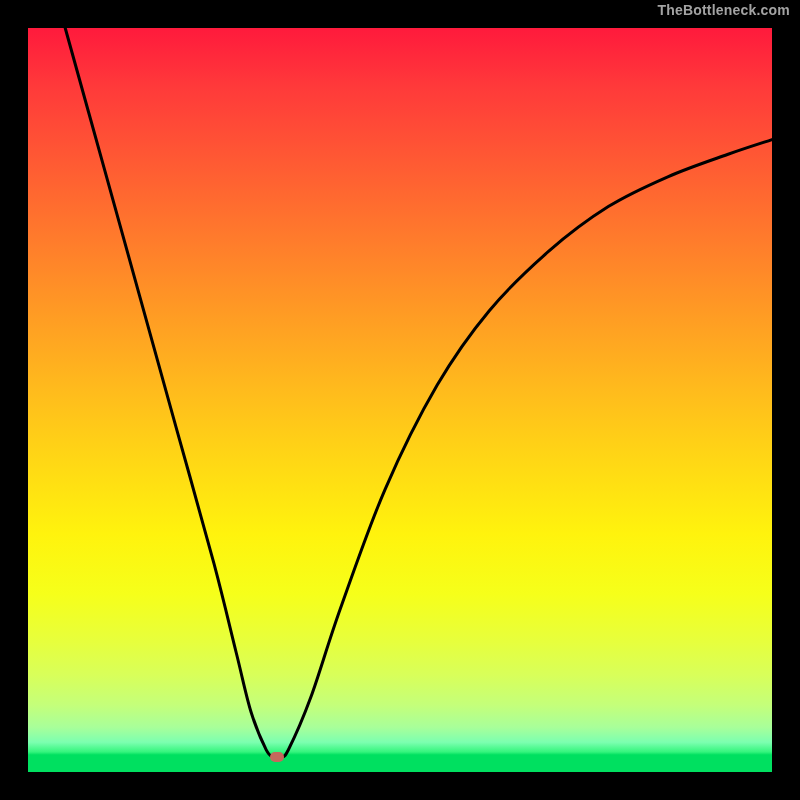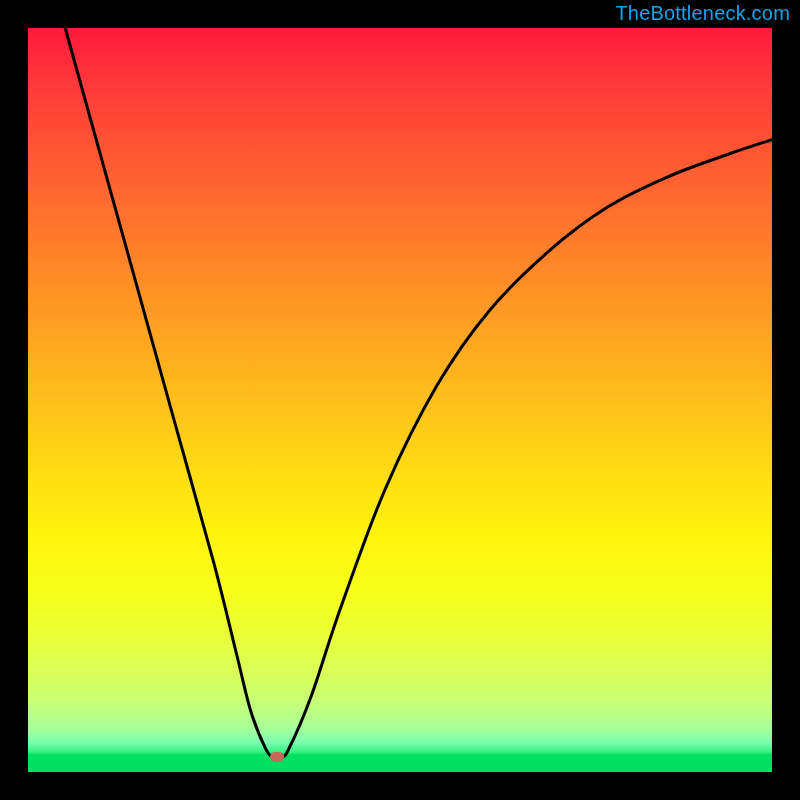--- a/index.html
+++ b/index.html
@@ -14,23 +14,23 @@
   .frame {
     position: relative;
     width: 800px;
     height: 800px;
     background: #000000;
   }
   .watermark {
     position: absolute;
     top: 2px;
     right: 10px;
-    color: #0ea5e9;
-    font-size: 20px;
-    font-weight: 400;
+    color: #a3a3a3;
+    font-size: 14px;
+    font-weight: 700;
     letter-spacing: 0.2px;
     user-select: none;
   }
   .plot-area {
     position: absolute;
     left: 28px;
     top: 28px;
     width: 744px;
     height: 744px;
     

